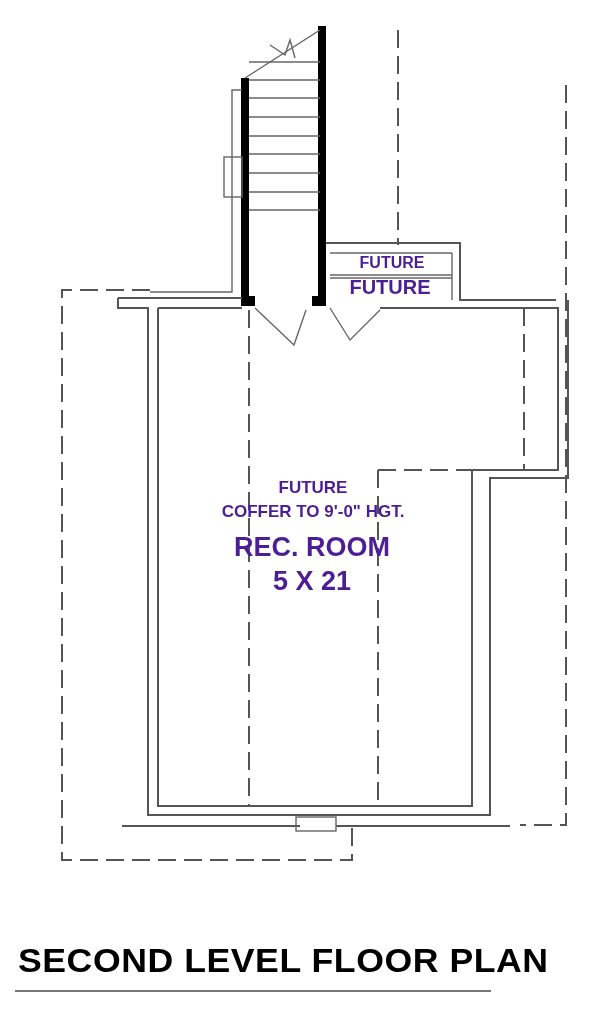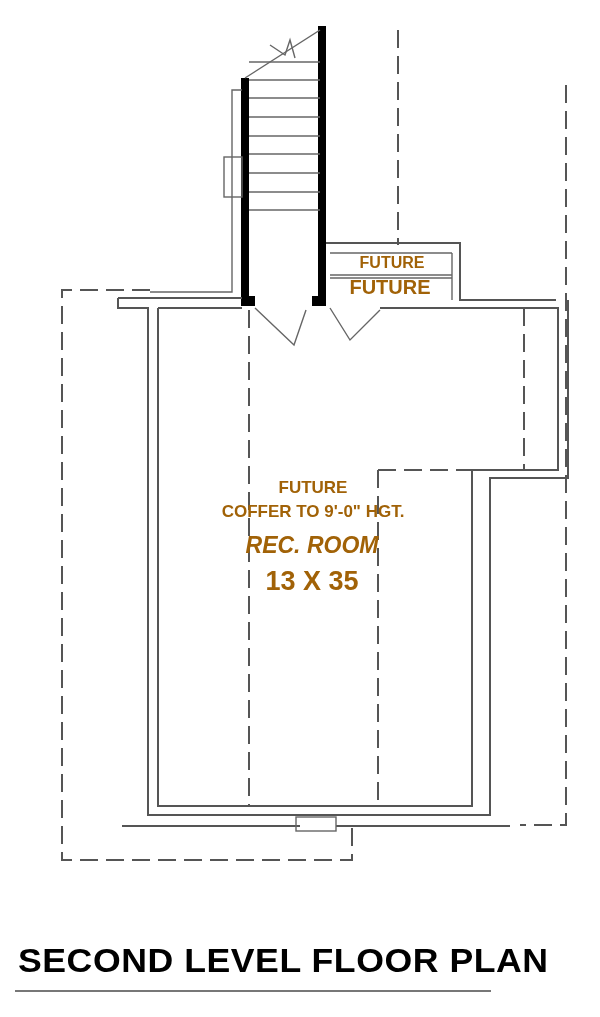--- a/index.html
+++ b/index.html
@@ -2,21 +2,21 @@
 <html><head>
 <meta charset="utf-8">
 <style>
   html, body { margin: 0; padding: 0; background: #ffffff; }
   body { width: 600px; height: 1017px; position: relative; overflow: hidden; font-family: "Liberation Sans", sans-serif; }
   svg { position: absolute; left: 0; top: 0; }
   .wall { fill: none; stroke: #555; stroke-width: 2; }
   .thick { stroke: #000; stroke-width: 8; }
   .dash { fill: none; stroke: #555; stroke-width: 2; stroke-dasharray: 18 8; }
   .thin { fill: none; stroke: #666; stroke-width: 1.4; }
-  .label { position: absolute; font-weight: bold; color: #a16207; text-align: center; white-space: nowrap; transform: translateX(-50%); }
+  .label { position: absolute; font-weight: bold; color: #4c1d95; text-align: center; white-space: nowrap; transform: translateX(-50%); }
   .title { position: absolute; left: 18px; top: 942px; font-size: 33px; font-weight: bold; color: #000; letter-spacing: 0.5px; transform: scaleX(1.08); transform-origin: left; }
   .title-rule { position: absolute; left: 15px; top: 990px; width: 476px; height: 2px; background: #777; }
 </style>
 </head>
 <body>
 
 <svg width="600" height="1017">
 
   <path class="dash" d="M150,290 L62,290 L62,860 L352,860 L352,828"></path>
 
@@ -65,17 +65,17 @@
   <line class="dash" x1="378" y1="470" x2="378" y2="806"></line>
   <path class="dash" d="M378,470 L472,470"></path>
   <line class="dash" x1="524" y1="308" x2="524" y2="470"></line>
 </svg>
 
 <div class="label" style="left:392px; top:254px; font-size:16px;">FUTURE</div>
 <div class="label" style="left:390px; top:276px; font-size:20px;">FUTURE</div>
 
 <div class="label" style="left:313px; top:478px; font-size:17px;">FUTURE</div>
 <div class="label" style="left:313px; top:502px; font-size:17px;">COFFER TO 9'-0" HGT.</div>
-<div class="label" style="left:312px; top:532px; font-size:23px;font-style:italic;">REC. ROOM</div>
-<div class="label" style="left:312px; top:566px; font-size:27px;">13 X 35</div>
+<div class="label" style="left:312px; top:532px; font-size:27px;">REC. ROOM</div>
+<div class="label" style="left:312px; top:566px; font-size:27px;">5 X 21</div>
 
 <div class="title">SECOND LEVEL FLOOR PLAN</div>
 <div class="title-rule"></div>
 
 </body></html>

